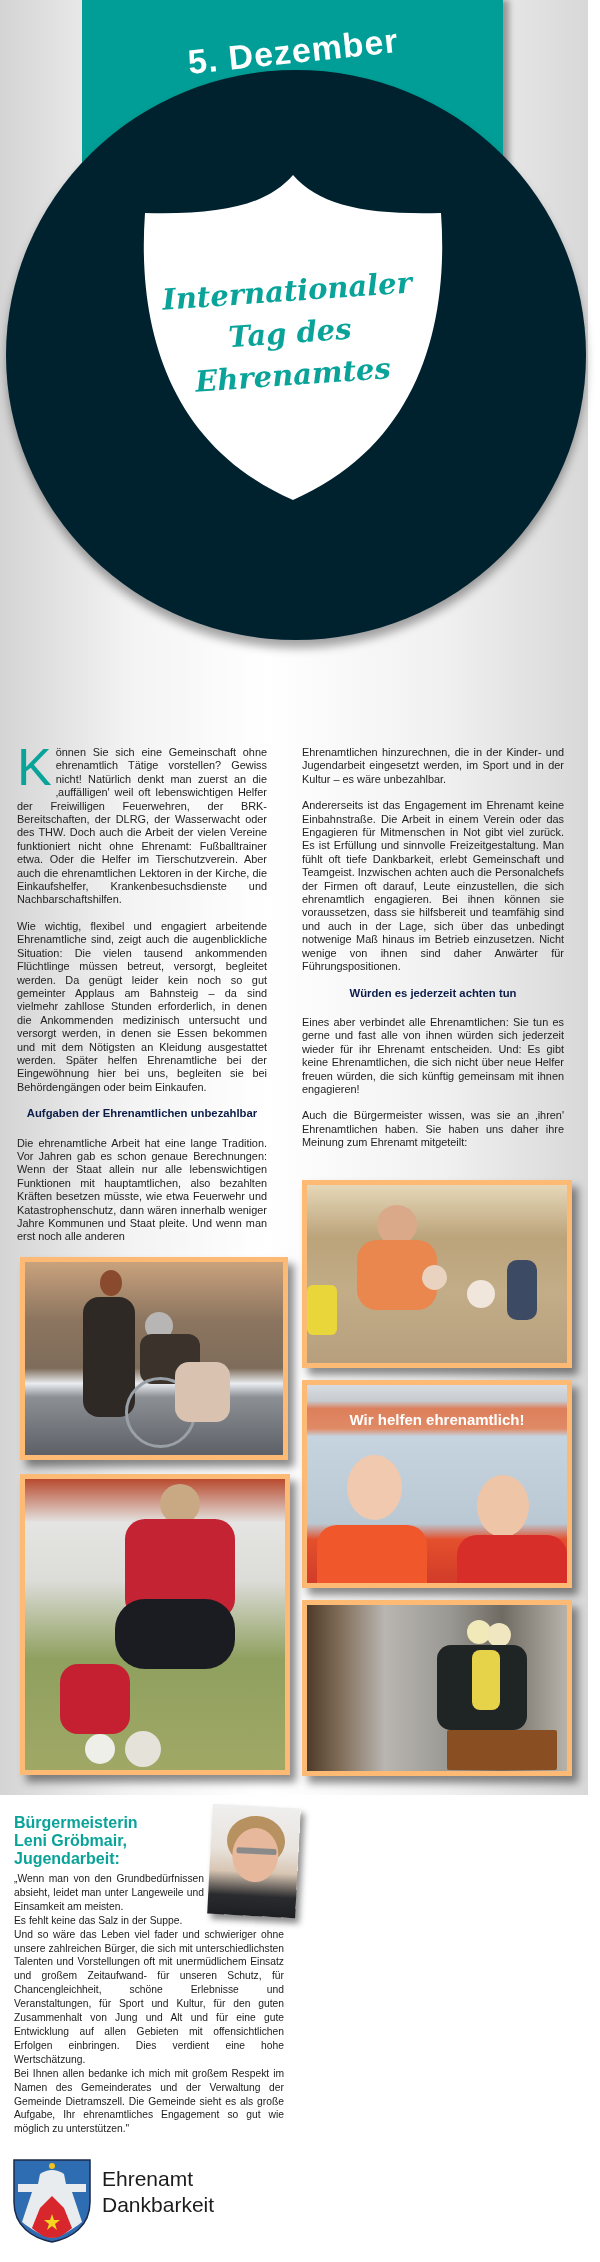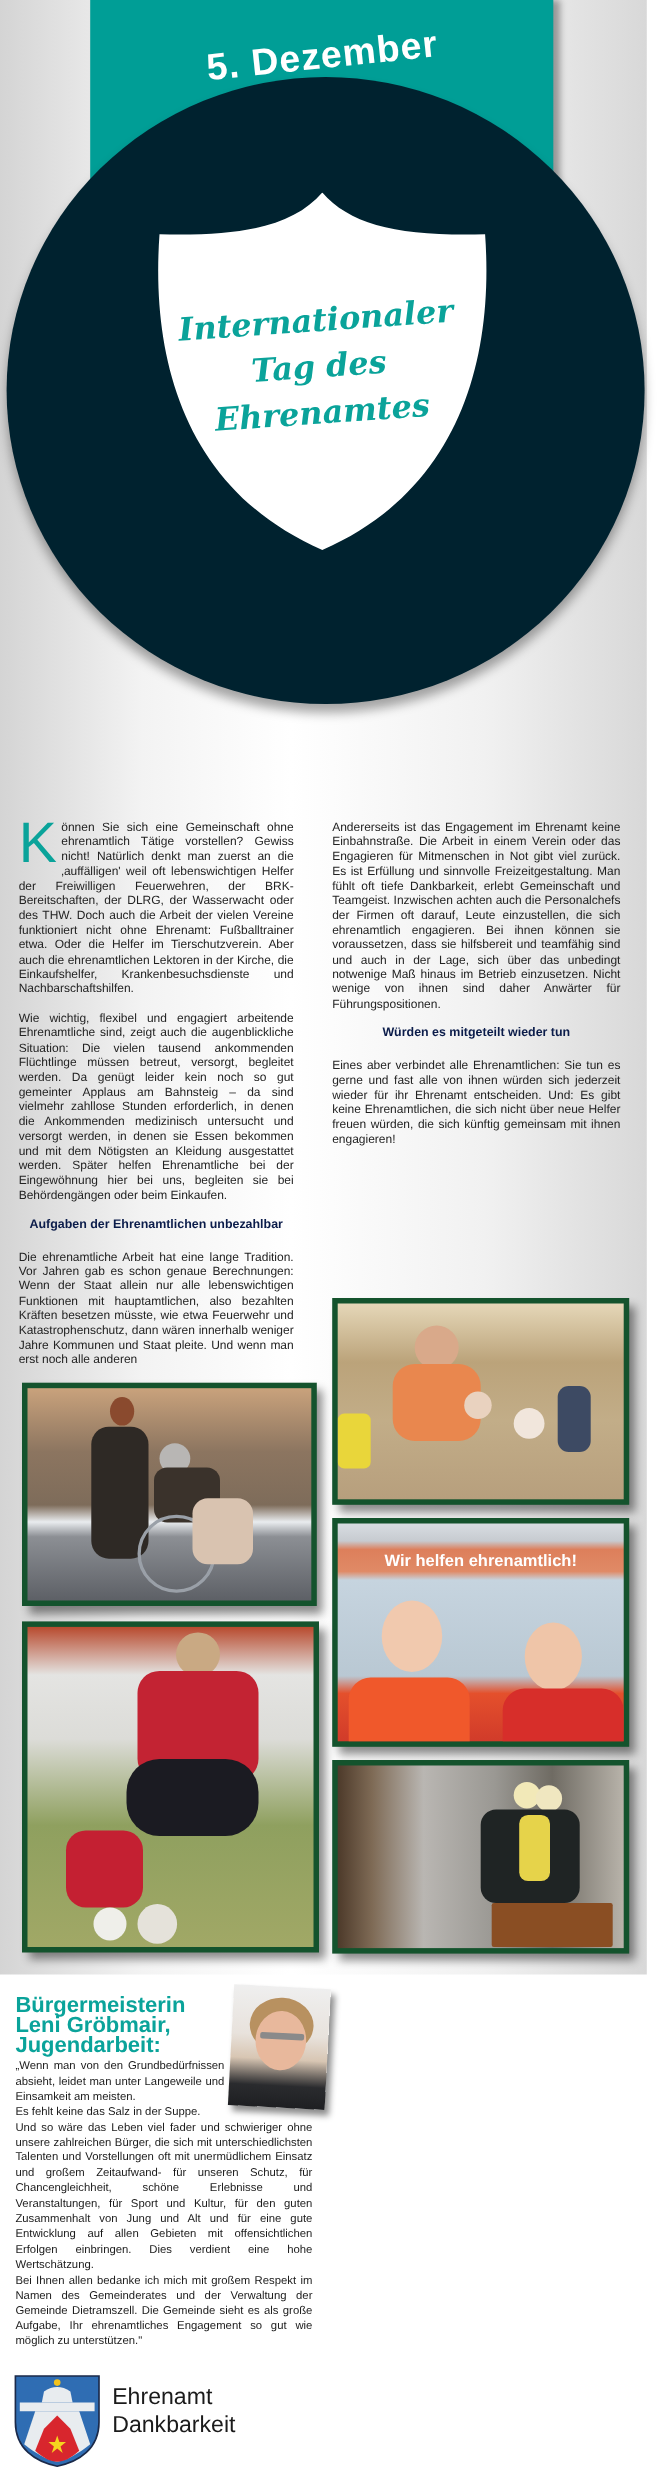--- a/index.html
+++ b/index.html
@@ -42,21 +42,21 @@
   .col p { margin: 0 0 13px 0; }
   .col-left { left: 17px; top: 746px; }
   .col-right { left: 302px; top: 746px; width: 262px; }
   .subhead { color: #0b1c4a; font-weight: bold; text-align: center; font-size: 11.3px; margin: 4px 0 16px 0; }
   .dropcap {
     float: left; color: #0aa39a; font-size: 52px; line-height: 40px; height: 40px;
     margin: 1px 4px 0 0; font-family: "Liberation Sans", sans-serif; font-weight: normal;
   }
 
   .photo {
-    position: absolute; background: #14532d; padding: 5px;
+    position: absolute; background: #fdba74; padding: 5px;
     box-shadow: 6px 7px 8px rgba(0,0,0,0.45);
   }
   .photo .img { width: 100%; height: 100%; position: relative; overflow: hidden; }
 
   .p-wheel { left: 20px; top: 1257px; width: 258px; height: 193px; }
   .p-wheel .img { background: linear-gradient(180deg, #c9a27c 0%, #8c7560 30%, #7e6c5a 55%, #e9ecef 63%, #8c8f94 70%, #5d6066 100%); }
   .p-soccer { left: 20px; top: 1474px; width: 260px; height: 291px; }
   .p-soccer .img { background: linear-gradient(180deg, #b84a2e 0%, #e4e4e2 15%, #dcdcd8 35%, #8fa05f 62%, #a1a866 100%); }
   .p-lib { left: 302px; top: 1180px; width: 260px; height: 178px; }
   .p-lib .img { background: linear-gradient(180deg, #e5d7b8 0%, #bba37a 30%, #c2ad88 60%, #b79f7d 100%); }
@@ -66,21 +66,21 @@
   .p-fire .img { background: linear-gradient(90deg, #4d3a2a 0%, #7e6a55 12%, #b9b6b2 30%, #9a9893 55%, #6f6b63 75%, #b8b3aa 100%); }
 
   .wir-label {
     position: absolute; left: 0; top: 26px; width: 100%; text-align: center;
     color: #ffffff; font-family: "Liberation Sans", sans-serif; font-weight: bold; font-size: 15px;
   }
   .shape { position: absolute; border-radius: 50%; }
 
   .mayor-title {
     position: absolute; left: 14px; top: 1814px; color: #0aa39a;
-    font-family: "Liberation Sans", sans-serif; font-weight: bold; font-size: 20px; line-height: 18px;
+    font-family: "Liberation Sans", sans-serif; font-weight: bold; font-size: 16px; line-height: 18px;
   }
   .mayor-photo {
     position: absolute; left: 210px; top: 1806px; width: 88px; height: 110px;
     transform: rotate(3deg); box-shadow: 4px 5px 6px rgba(0,0,0,0.45);
     background: linear-gradient(180deg, #efefef 0%, #e8e2dc 40%, #d8c6b3 60%, #2a2b2e 82%, #1e1f22 100%);
     overflow: hidden;
   }
   .quote {
     position: absolute; left: 14px; top: 1872px; width: 270px;
     font-family: "Liberation Sans", sans-serif; font-size: 10.3px; line-height: 13.9px; color: #1b1b1b;
@@ -121,23 +121,25 @@
 </div>
 
 <div class="col col-left">
   <p><span class="dropcap">K</span><span>önnen Sie sich eine Gemeinschaft ohne ehrenamtlich Tätige vorstellen? Gewiss nicht! Natürlich denkt man zuerst an die ‚auffälligen' weil oft lebenswichtigen Helfer der Freiwilligen Feuerwehren, der BRK-Bereitschaften, der DLRG, der Wasserwacht oder des THW. Doch auch die Arbeit der vielen Vereine funktioniert nicht ohne Ehrenamt: Fußballtrainer etwa. Oder die Helfer im Tierschutzverein. Aber auch die ehrenamtlichen Lektoren in der Kirche, die Einkaufshelfer, Krankenbesuchsdienste und Nachbarschaftshilfen.</span></p>
   <p>Wie wichtig, flexibel und engagiert arbeitende Ehrenamtliche sind, zeigt auch die augenblickliche Situation: Die vielen tausend ankommenden Flüchtlinge müssen betreut, versorgt, begleitet werden. Da genügt leider kein noch so gut gemeinter Applaus am Bahnsteig – da sind vielmehr zahllose Stunden erforderlich, in denen die Ankommenden medizinisch untersucht und versorgt werden, in denen sie Essen bekommen und mit dem Nötigsten an Kleidung ausgestattet werden. Später helfen Ehrenamtliche bei der Eingewöhnung hier bei uns, begleiten sie bei Behördengängen oder beim Einkaufen.</p>
   <div class="subhead">Aufgaben der Ehrenamtlichen unbezahlbar</div>
   <p>Die ehrenamtliche Arbeit hat eine lange Tradition. Vor Jahren gab es schon genaue Berechnungen: Wenn der Staat allein nur alle lebenswichtigen Funktionen mit hauptamtlichen, also bezahlten Kräften besetzen müsste, wie etwa Feuerwehr und Katastrophenschutz, dann wären innerhalb weniger Jahre Kommunen und Staat pleite. Und wenn man erst noch alle anderen</p>
 </div>
 
 <div class="col col-right">
+  <p>Ehrenamtlichen hinzurechnen, die in der Kinder- und Jugendarbeit eingesetzt werden, im Sport und in der Kultur – es wäre unbezahlbar.</p>
   <p>Andererseits ist das Engagement im Ehrenamt keine Einbahnstraße. Die Arbeit in einem Verein oder das Engagieren für Mitmenschen in Not gibt viel zurück. Es ist Erfüllung und sinnvolle Freizeitgestaltung. Man fühlt oft tiefe Dankbarkeit, erlebt Gemeinschaft und Teamgeist. Inzwischen achten auch die Personalchefs der Firmen oft darauf, Leute einzustellen, die sich ehrenamtlich engagieren. Bei ihnen können sie voraussetzen, dass sie hilfsbereit und teamfähig sind und auch in der Lage, sich über das unbedingt notwenige Maß hinaus im Betrieb einzusetzen. Nicht wenige von ihnen sind daher Anwärter für Führungspositionen.</p>
-  <div class="subhead">Würden es mitgeteilt wieder tun</div>
+  <div class="subhead">Würden es jederzeit achten tun</div>
   <p>Eines aber verbindet alle Ehrenamtlichen: Sie tun es gerne und fast alle von ihnen würden sich jederzeit wieder für ihr Ehrenamt entscheiden. Und: Es gibt keine Ehrenamtlichen, die sich nicht über neue Helfer freuen würden, die sich künftig gemeinsam mit ihnen engagieren!</p>
+  <p>Auch die Bürgermeister wissen, was sie an ‚ihren' Ehrenamtlichen haben. Sie haben uns daher ihre Meinung zum Ehrenamt mitgeteilt:</p>
 </div>
 
 <div class="photo p-lib">
   <div class="img">
     <div class="shape" style="left:70px;top:20px;width:40px;height:40px;background:#d9a98a;"></div>
     <div class="shape" style="left:50px;top:55px;width:80px;height:70px;border-radius:20px;background:#e9874e;"></div>
     <div class="shape" style="left:0;top:100px;width:30px;height:50px;border-radius:6px;background:#e9d63a;"></div>
     <div class="shape" style="left:115px;top:80px;width:25px;height:25px;background:#e9d2bf;"></div>
     <div class="shape" style="left:160px;top:95px;width:28px;height:28px;background:#f1e6dc;"></div>
     <div class="shape" style="left:200px;top:75px;width:30px;height:60px;border-radius:10px;background:#3d4a63;"></div>

